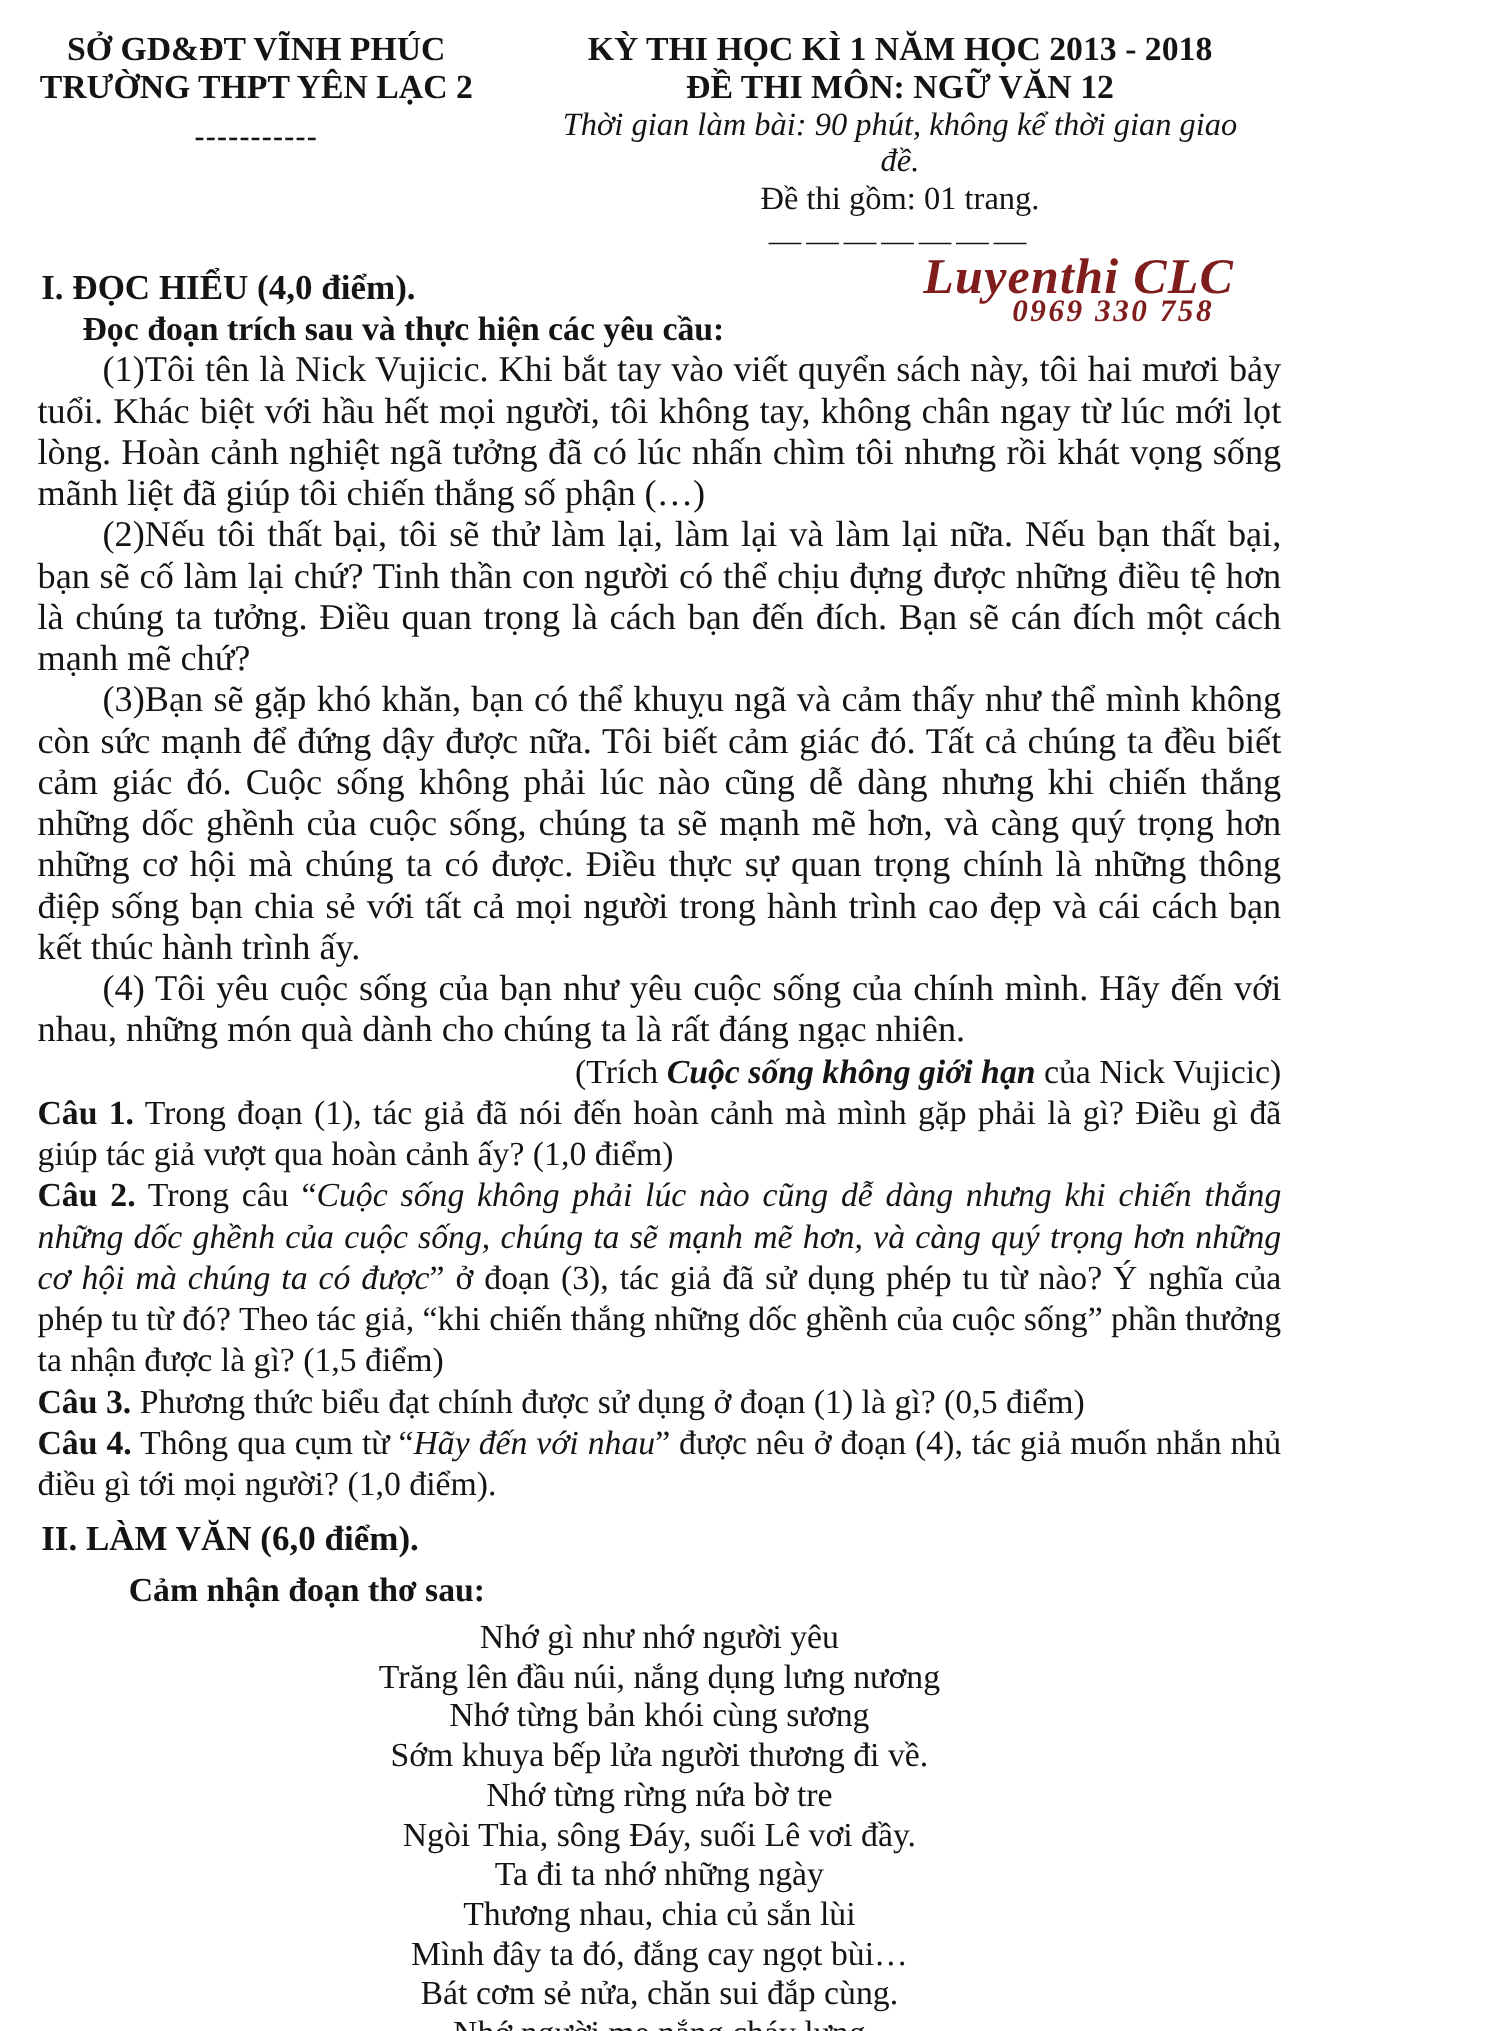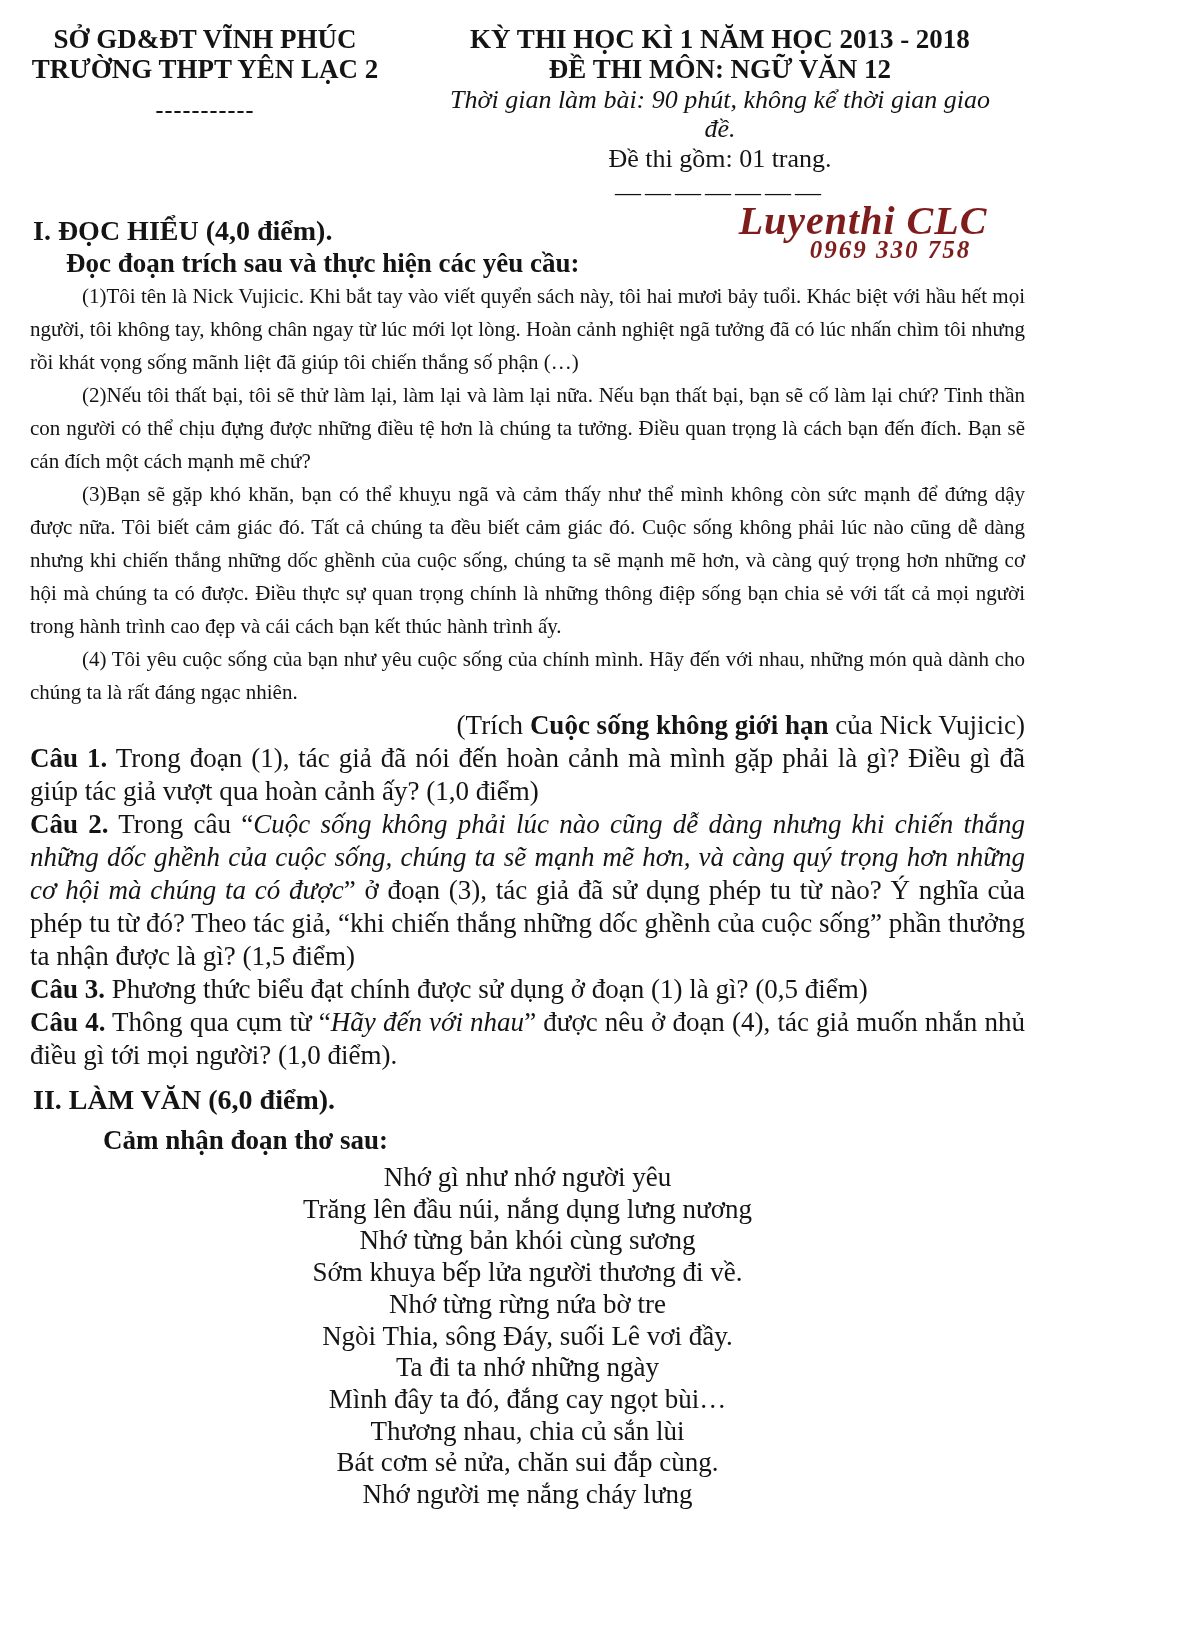--- a/index.html
+++ b/index.html
@@ -40,24 +40,24 @@
     font-weight:bold;font-style:italic;font-size:40px;line-height:38px;letter-spacing:1px;
   }
   .logo-phone{
     font-weight:bold;font-style:italic;font-size:25px;line-height:24px;letter-spacing:2px;
     margin-left:55px;margin-top:-2px;
   }
 
   
   .intro{font-weight:bold;font-size:27px;line-height:33px;margin:0;padding-left:36px;}
   .para{
-    font-size:21px;line-height:33px;margin:0;text-align:justify;text-indent:52px;
+    font-size:29px;line-height:33px;margin:0;text-align:justify;text-indent:52px;
   }
   .source-line{font-size:27px;line-height:33px;margin:0;text-align:right;}
-  .source-title{font-weight:bold;}
+  .source-title{font-weight:bold;font-style:italic;}
   .question{font-size:27px;line-height:33px;margin:0;text-align:justify;}
   .q-label{font-weight:bold;}
   .q-italic{font-style:italic;}
 
   .section-heading-2{font-size:28px;font-weight:bold;margin:12px 0 0 3px;line-height:31px;}
   .intro2{font-weight:bold;font-size:27px;line-height:33px;margin:9px 0 0 0;padding-left:73px;}
 
   .poem{margin-top:5px;text-align:center;font-size:27px;}
   .poem-line{line-height:31.7px;}
 </style>
@@ -111,20 +111,20 @@
     <p class="intro2">Cảm nhận đoạn thơ sau:</p>
 
     <div class="poem">
       <div class="poem-line">Nhớ gì như nhớ người yêu</div>
       <div class="poem-line">Trăng lên đầu núi, nắng dụng lưng nương</div>
       <div class="poem-line">Nhớ từng bản khói cùng sương</div>
       <div class="poem-line">Sớm khuya bếp lửa người thương đi về.</div>
       <div class="poem-line">Nhớ từng rừng nứa bờ tre</div>
       <div class="poem-line">Ngòi Thia, sông Đáy, suối Lê vơi đầy.</div>
       <div class="poem-line">Ta đi ta nhớ những ngày</div>
+      <div class="poem-line">Thương nhau, chia củ sắn lùi</div>
       <div class="poem-line">Mình đây ta đó, đắng cay ngọt bùi…</div>
-      <div class="poem-line">Thương nhau, chia củ sắn lùi</div>
       <div class="poem-line">Bát cơm sẻ nửa, chăn sui đắp cùng.</div>
       <div class="poem-line">Nhớ người mẹ nắng cháy lưng</div>
     </div>
   </div>
 
 </div>
 
 </body></html>

